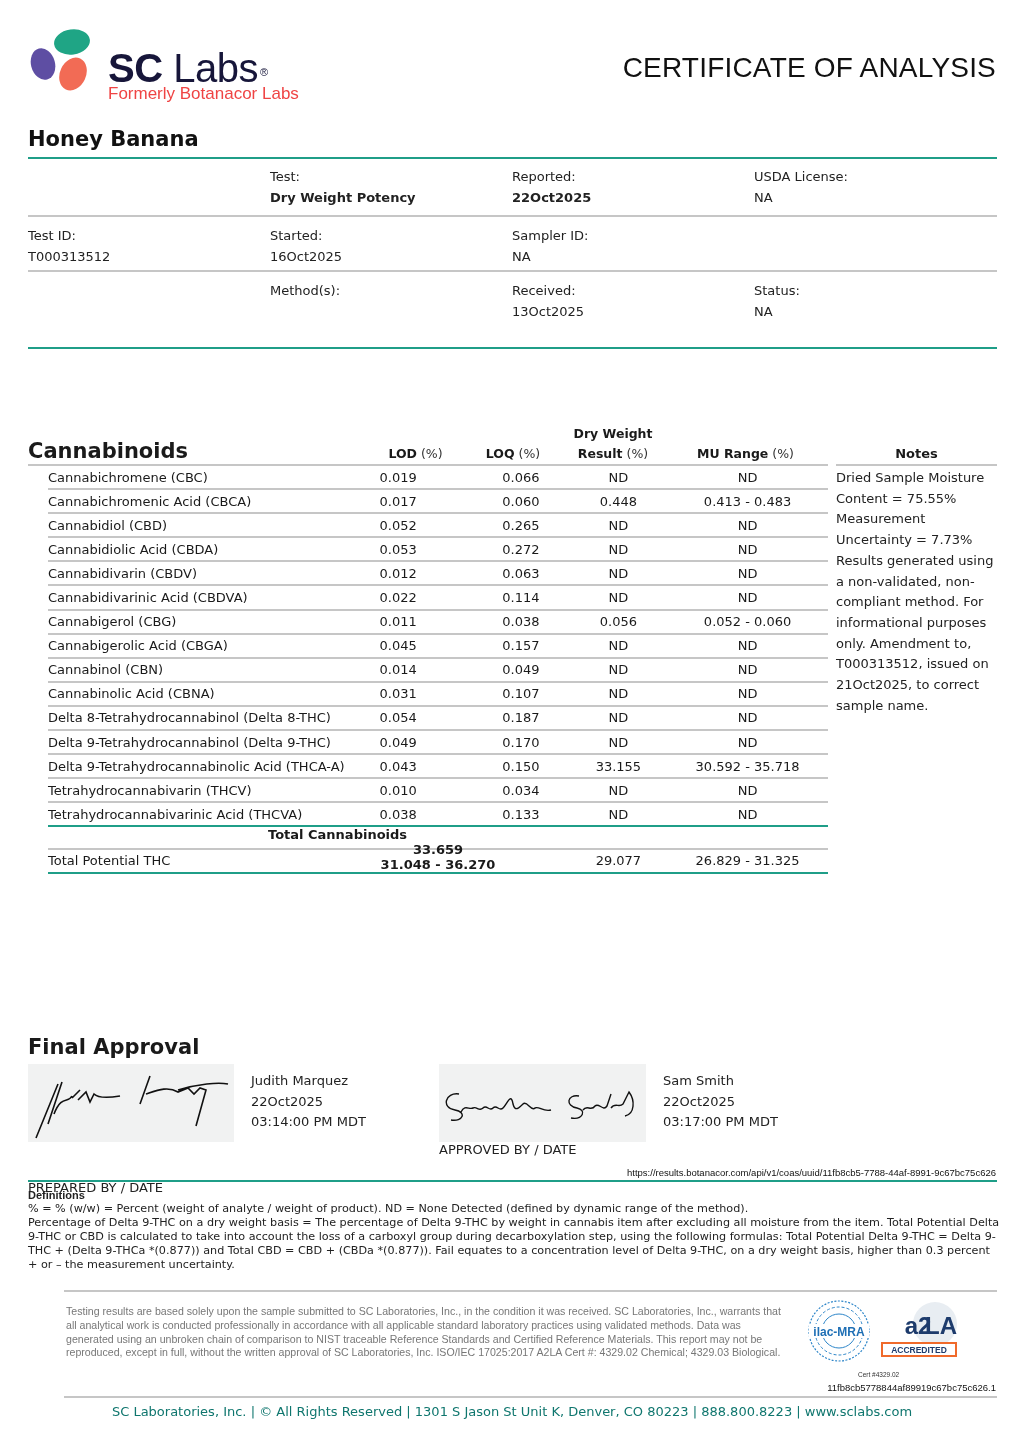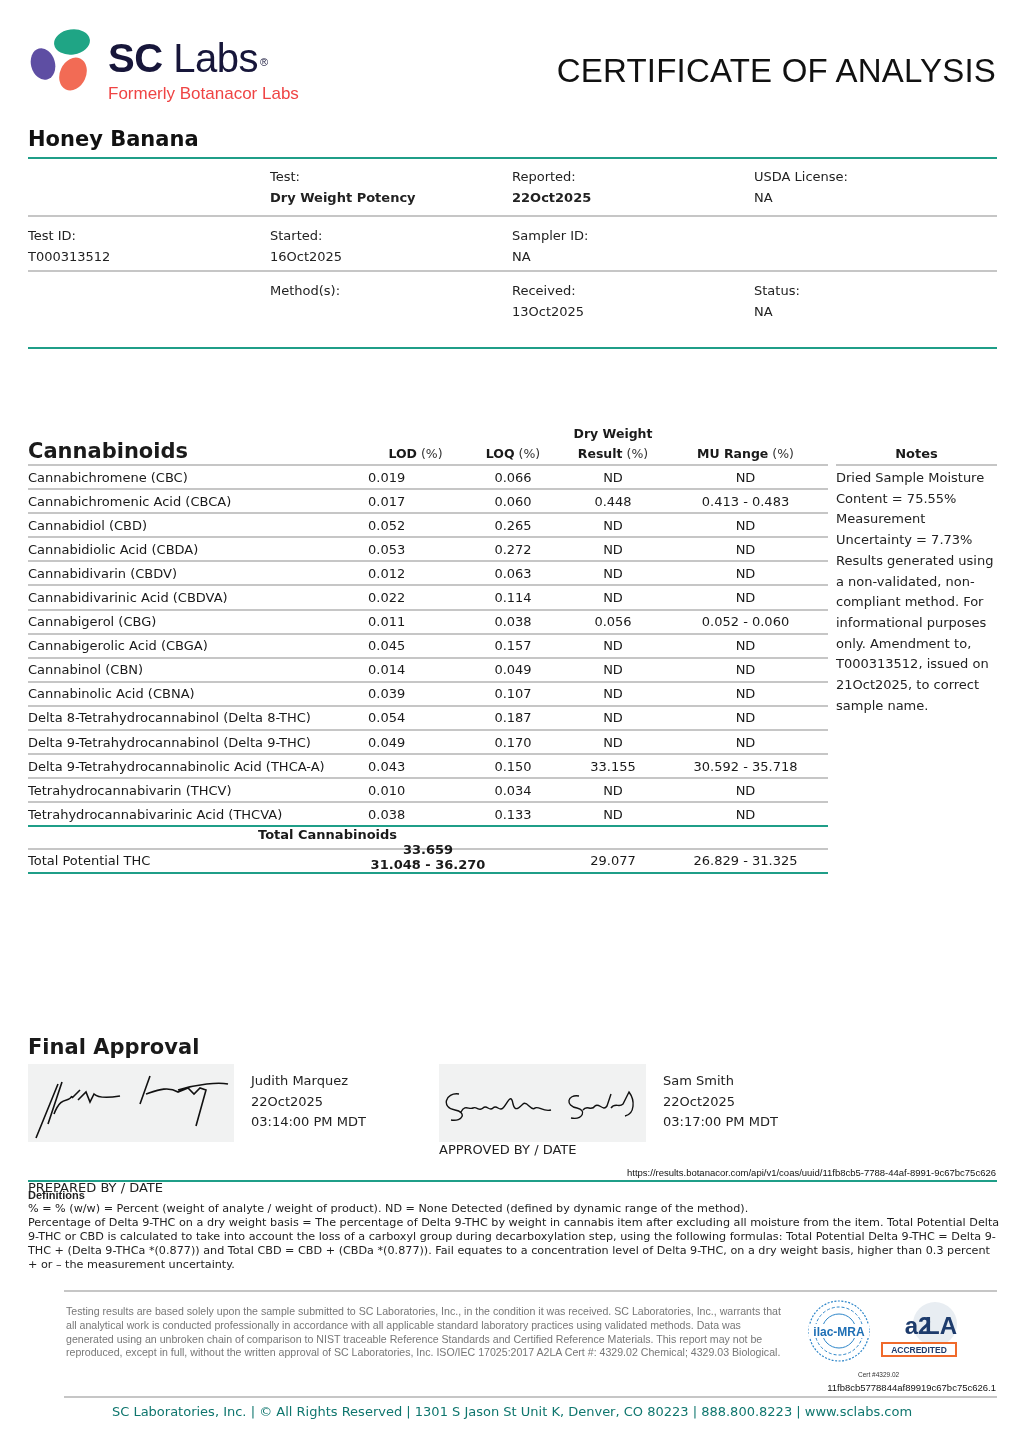--- a/index.html
+++ b/index.html
@@ -1,23 +1,23 @@
 <!DOCTYPE html>
 <html><head>
 <meta charset="utf-8">
 <style>
   * { box-sizing: border-box; margin: 0; padding: 0; }
   html, body { width: 1024px; height: 1449px; background: #ffffff; }
   body { font-family: "DejaVu Sans", "Liberation Sans", sans-serif; color: #1a1a1a; position: relative; overflow: hidden; }
   .abs { position: absolute; }
-  .brand { left: 108px; top: 36px; font-family: "Liberation Sans", sans-serif; font-size: 40px; color: #17163a; letter-spacing: -0.5px; line-height: 44px; }
+  .brand { left: 108px; top: 36px; font-family: "Liberation Sans", sans-serif; font-size: 40px; color: #17163a; letter-spacing: -0.5px; line-height: 64px; }
   .brand b { font-weight: 900; }
   .brand .reg { font-size: 11px; vertical-align: top; position: relative; top: 4px; margin-left: 2px; }
   .brand-sub { left: 108px; top: 84px; font-family: "Liberation Sans", sans-serif; font-size: 17px; color: #ef4444; }
-  .coa-title { right: 28px; top: 52px; font-family: "Liberation Sans", sans-serif; font-size: 33px; font-weight: 300; color: #111; letter-spacing: 0.2px; }
+  .coa-title { right: 28px; top: 52px; font-family: "Liberation Sans", sans-serif; font-size: 28px; font-weight: 300; color: #111; letter-spacing: 0.2px; }
 
   .sample-name { left: 28px; top: 127px; font-size: 21px; font-weight: bold; color: #111; }
   .rule-teal { height: 2px; background: #1f9e88; }
   .rule-grey { height: 2px; background: #c6c6c6; }
 
   .info-grid { left: 28px; top: 158px; width: 969px; }
   .info-row { display: flex; position: relative; padding: 8px 0 6px 0; }
   .info-row .cell { width: 242px; font-size: 13px; line-height: 21px; }
   .info-row .lbl { color: #222; }
   .info-row .val { color: #222; }
@@ -28,21 +28,21 @@
   .tbl-head { display: flex; align-items: flex-end; height: 42px; border-bottom: 2px solid #c6c6c6; }
   .tbl-head .h-title { width: 340px; font-size: 21px; font-weight: bold; line-height: 26px; }
   .tbl-head .hc { text-align: center; font-size: 12.5px; line-height: 20px; }
   .tbl-head .hc b { font-weight: bold; }
   .tbl-head .hc span.u { color: #333; }
   .c-name { width: 340px; }
   .c-lod { width: 95px; text-align: left; }
   .c-loq { width: 100px; text-align: center; }
   .c-res { width: 100px; text-align: center; }
   .c-mu { width: 165px; text-align: center; }
-  .tr { display: flex; height: 24.1px; align-items: center; font-size: 13px; border-bottom: 2px solid #c6c6c6; }
+  .tr { display: flex; height: 24.1px; align-items: center; font-size: 13px; border-bottom: 2px solid #c6c6c6; margin-left: 20px; }
   .tr.total { border-top: 2px solid #1f9e88; margin-top: -2px; font-weight: bold; flex-direction: column; }
   .tr.last { border-bottom: 2px solid #1f9e88; }
 
   .notes { left: 836px; top: 424px; width: 161px; }
   .notes-h { height: 42px; display: flex; align-items: flex-end; justify-content: center; font-size: 13px; font-weight: bold; border-bottom: 2px solid #c6c6c6; line-height: 20px; }
   .notes-b { font-size: 13px; line-height: 20.7px; padding-top: 2px; color: #222; }
 
   
   .approval-title { left: 28px; top: 1035px; font-size: 21px; font-weight: bold; }
   .sig-box { background: #f1f2f2; }
@@ -193,21 +193,21 @@
       </div>
       <div class="tr">
         <div class="c-name">Cannabinol (CBN)</div>
         <div class="c-lod">0.014</div>
         <div class="c-loq">0.049</div>
         <div class="c-res">ND</div>
         <div class="c-mu">ND</div>
       </div>
       <div class="tr">
         <div class="c-name">Cannabinolic Acid (CBNA)</div>
-        <div class="c-lod">0.039</div>
+        <div class="c-lod">0.031</div>
         <div class="c-loq">0.107</div>
         <div class="c-res">ND</div>
         <div class="c-mu">ND</div>
       </div>
       <div class="tr">
         <div class="c-name">Delta 8-Tetrahydrocannabinol (Delta 8-THC)</div>
         <div class="c-lod">0.054</div>
         <div class="c-loq">0.187</div>
         <div class="c-res">ND</div>
         <div class="c-mu">ND</div>

